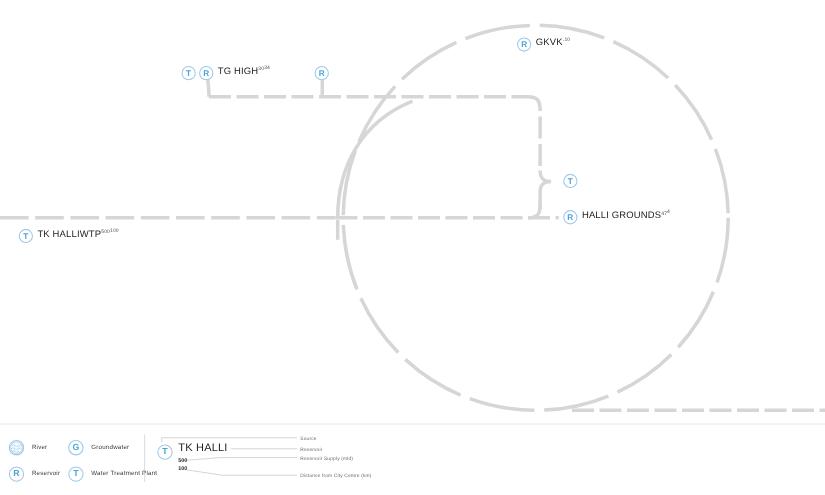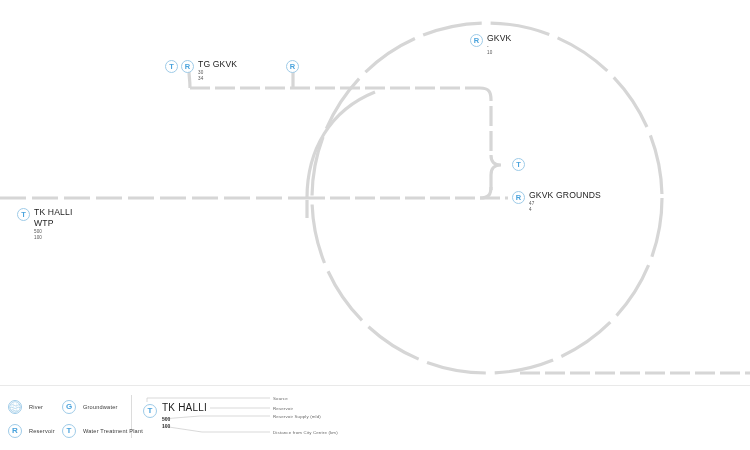--- a/index.html
+++ b/index.html
@@ -11,21 +11,21 @@
   #canvas{position:absolute;inset:0;width:750px;height:450px;}
   .node{position:absolute;display:flex;align-items:flex-start;gap:4px;}
   .badges{display:flex;gap:3px;align-items:center;padding-top:1px;}
   .badge{
     width:13px;height:13px;border-radius:50%;
     border:1px solid #9ecbe8;background:#ffffff;
     color:#4aa3dd;font-size:7.5px;line-height:11px;
     text-align:center;font-weight:600;
     box-sizing:border-box;flex:0 0 auto;
   }
-  .ntext{display:flex;flex-direction:column;}
+  .ntext{display:flex;}
   .nname{font-size:8.6px;letter-spacing:.15px;color:#1c1c1c;line-height:10px;white-space:nowrap;}
   .nname.two{line-height:10.5px;}
   .nval{font-size:4.6px;color:#555;line-height:6px;margin-top:1px;letter-spacing:.1px;}
   .nval2{font-size:4.6px;color:#555;line-height:6px;letter-spacing:.1px;}
 
   
   #legend{position:absolute;left:0;top:385px;width:750px;height:65px;}
   #legend-divider{position:absolute;left:0;top:385px;width:750px;height:1px;background:#e9e9e9;}
   .lg-group{position:absolute;display:flex;align-items:center;gap:7px;}
   .lg-badge{
@@ -100,21 +100,21 @@
     <div class="nval2">100</div>
   </div>
 </div>
 
 <div class="node" style="left:165px;top:59px;">
   <div class="badges">
     <div class="badge">T</div>
     <div class="badge">R</div>
   </div>
   <div class="ntext">
-    <div class="nname">TG GKVK</div>
+    <div class="nname">TG HIGH</div>
     <div class="nval">30</div>
     <div class="nval2">34</div>
   </div>
 </div>
 
 <div class="node" style="left:286px;top:59px;">
   <div class="badges">
     <div class="badge">R</div>
   </div>
 </div>
@@ -134,21 +134,21 @@
   <div class="badges">
     <div class="badge">T</div>
   </div>
 </div>
 
 <div class="node" style="left:512px;top:190px;">
   <div class="badges">
     <div class="badge">R</div>
   </div>
   <div class="ntext">
-    <div class="nname">GKVK GROUNDS</div>
+    <div class="nname">HALLI GROUNDS</div>
     <div class="nval">47</div>
     <div class="nval2">4</div>
   </div>
 </div>
 
 <div id="legend-divider"></div>
 <div id="lg-vrule"></div>
 
 <div id="legend">
 

